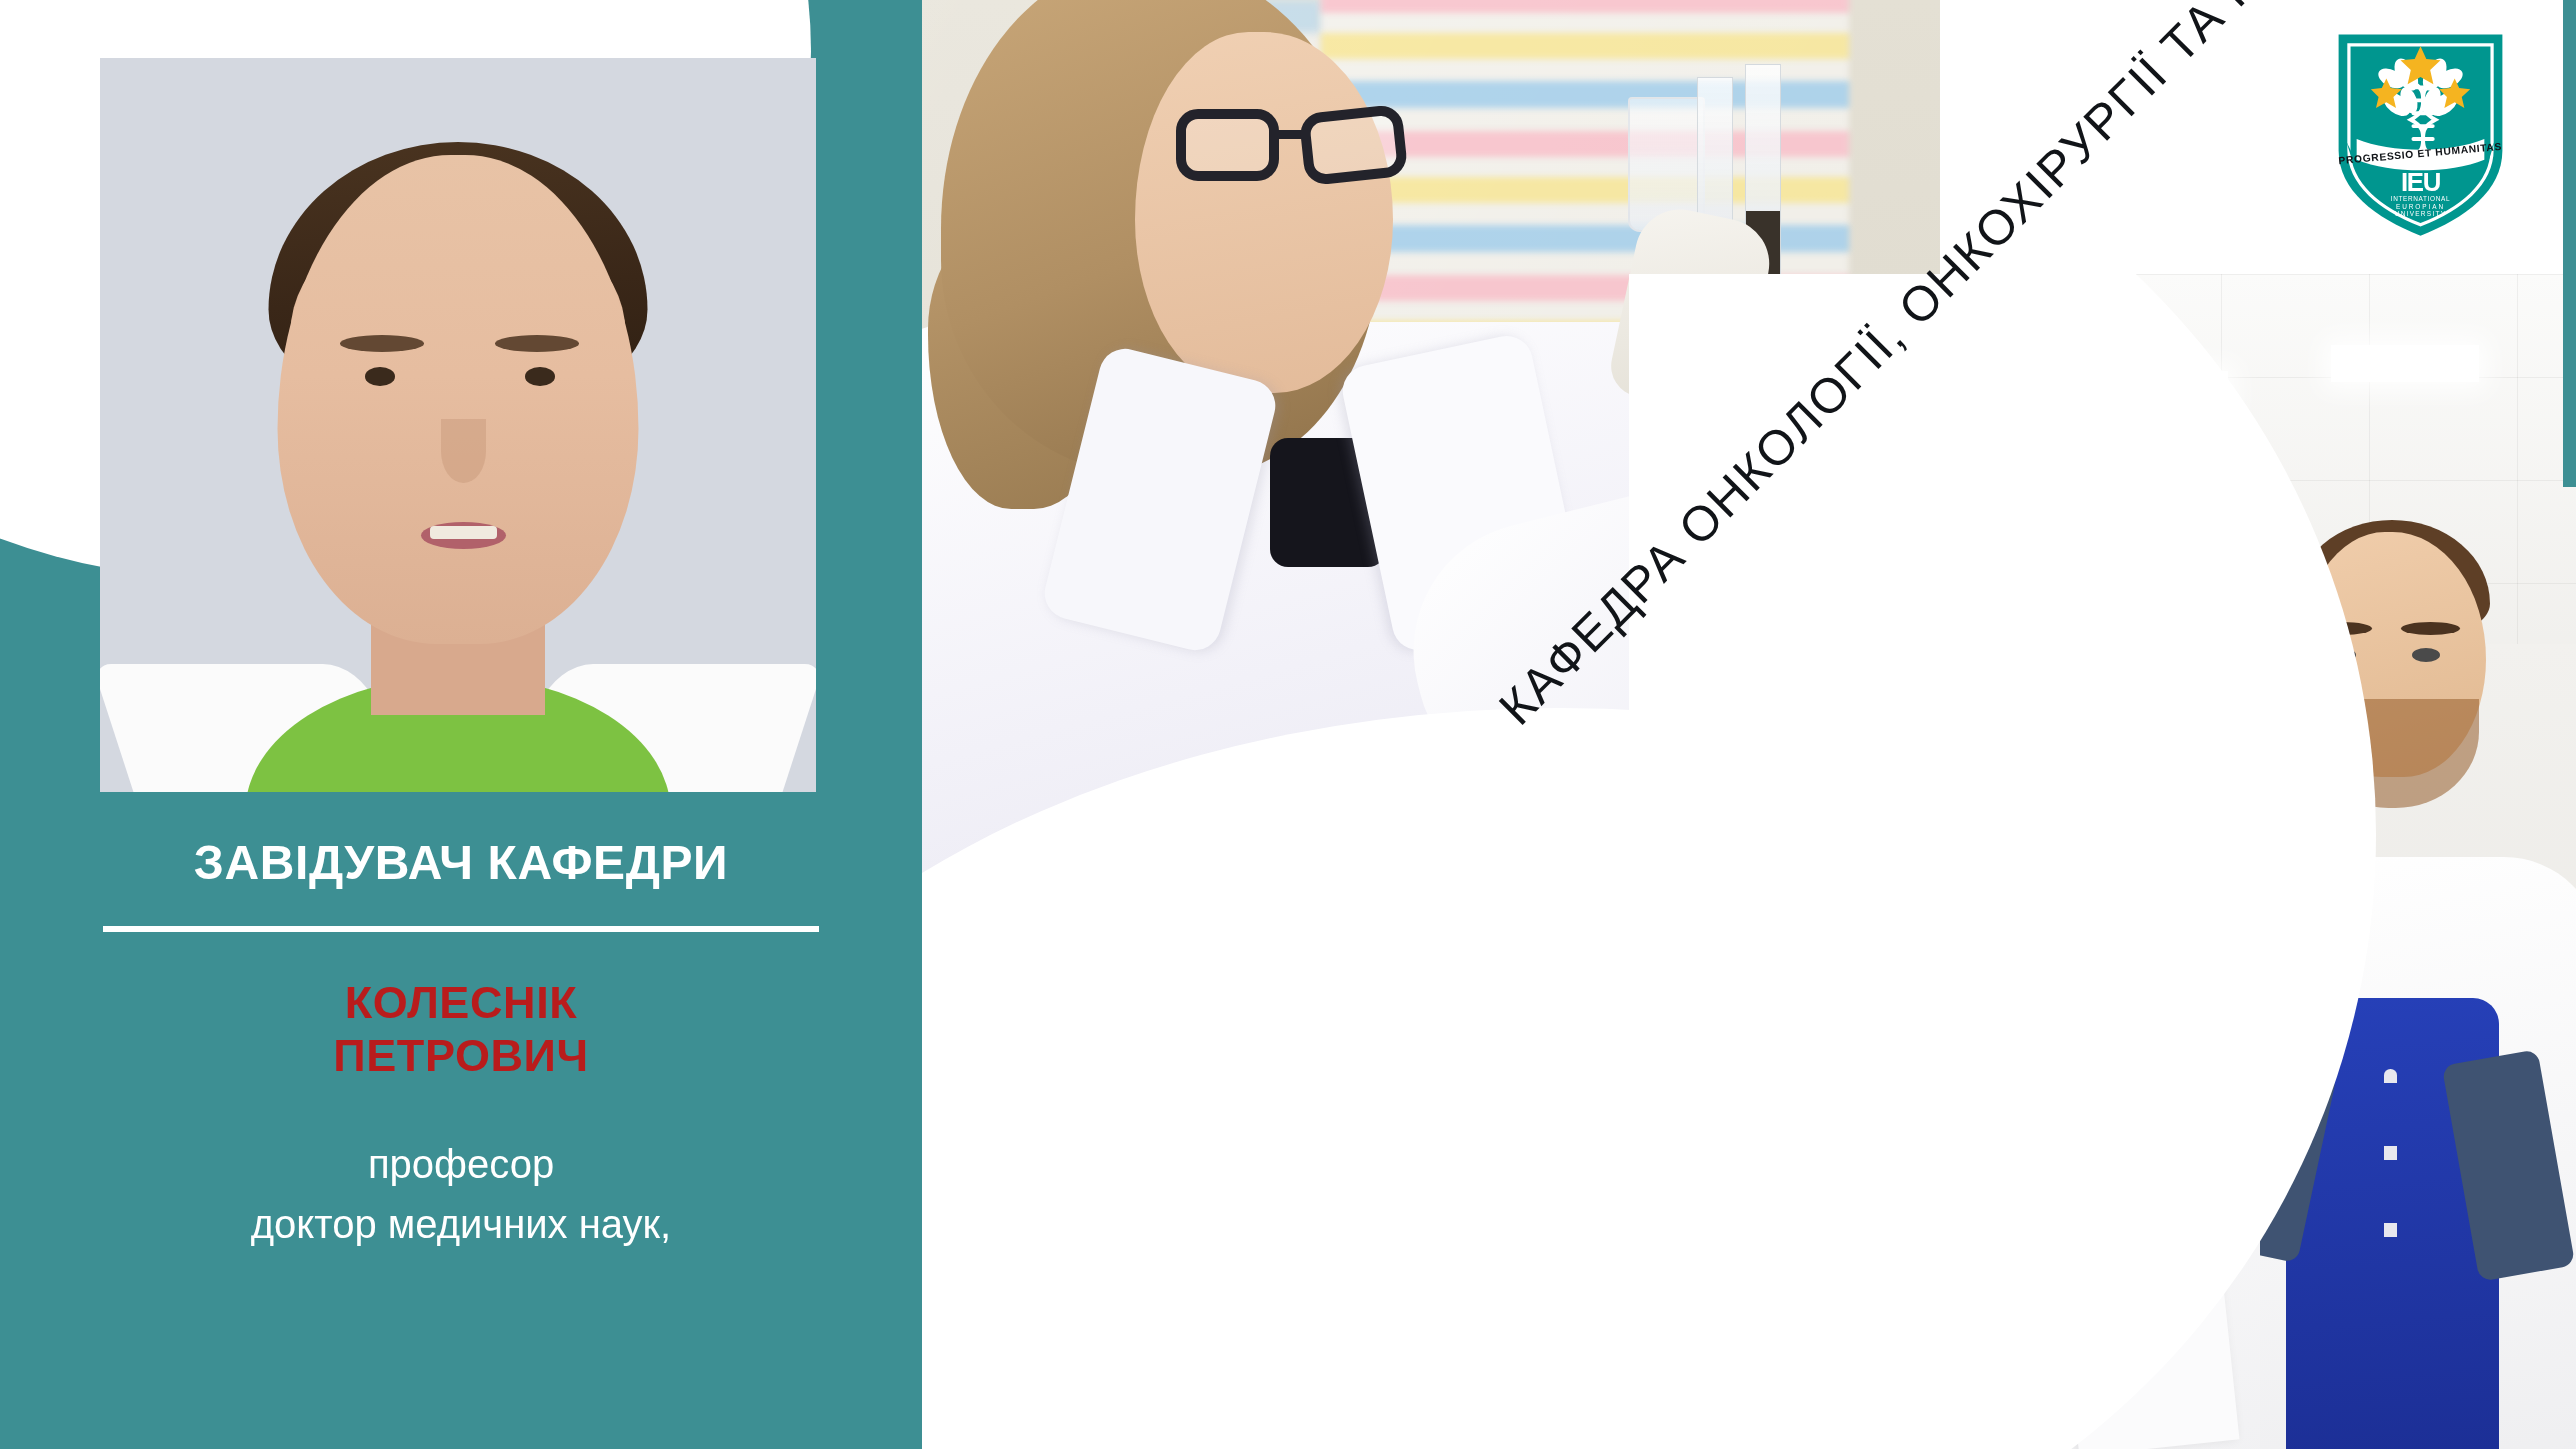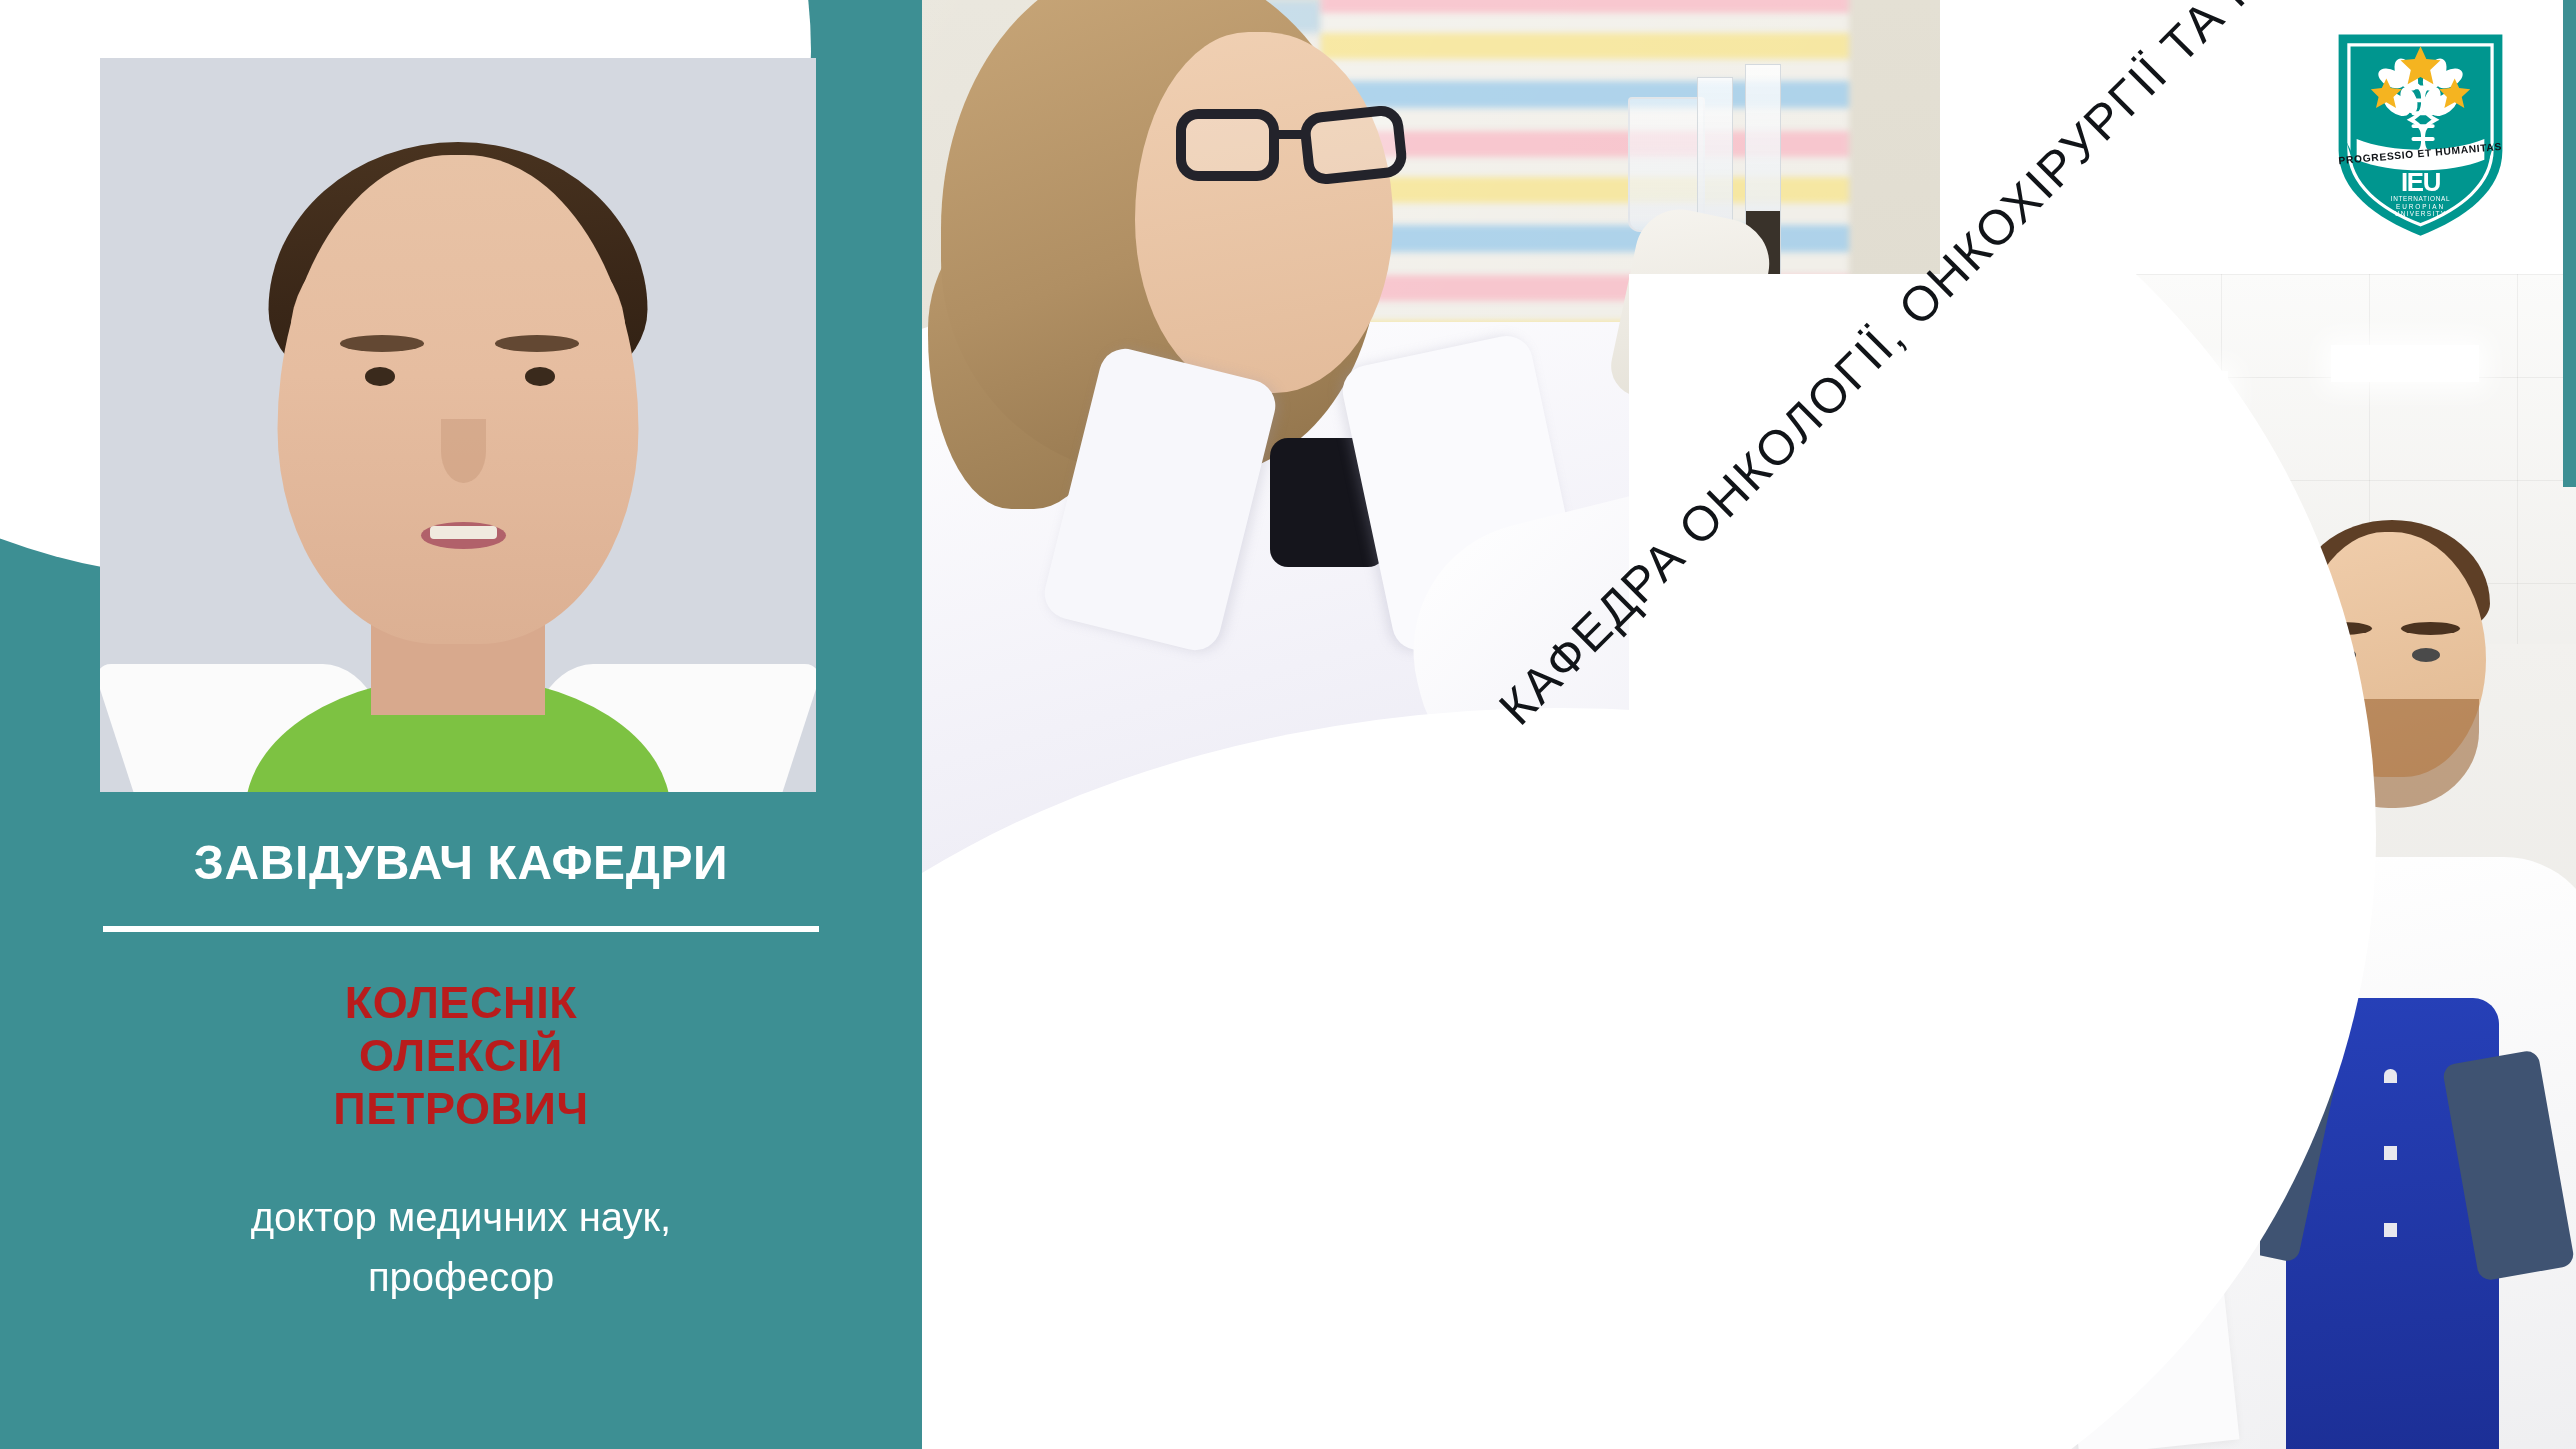--- a/index.html
+++ b/index.html
@@ -657,26 +657,25 @@
     <div class="docs-mask"></div>
   </div>
 
   <div class="right-bar"></div>
 
   <div class="text-block">
     <div class="head-title">ЗАВІДУВАЧ КАФЕДРИ</div>
     <div class="divider"></div>
     <div class="name-block">
       <div>КОЛЕСНІК</div>
-      <div>ОЛЕКСІЙ</div>
       <div>ПЕТРОВИЧ</div>
     </div>
     <div class="degree-block">
+      <div>професор</div>
       <div>доктор медичних наук,</div>
-      <div>професор</div>
     </div>
   </div>
 
   <div class="dept-title">КАФЕДРА ОНКОЛОГІЇ, ОНКОХІРУРГІЇ ТА РАДІОЛОГІЇ</div>
 
   <svg class="logo" viewBox="0 0 290 330">
     <path d="M18 10 H272 V190 C272 252 215 295 145 322 C75 295 18 252 18 190 Z" fill="#00968F"></path>
     <path d="M34 26 H256 V188 C256 243 206 281 145 305 C84 281 34 243 34 188 Z" fill="none" stroke="#ffffff" stroke-width="5"></path>
     <g fill="#ffffff">
       <ellipse cx="123" cy="72" rx="15" ry="27" transform="rotate(-28 123 72)"></ellipse>

